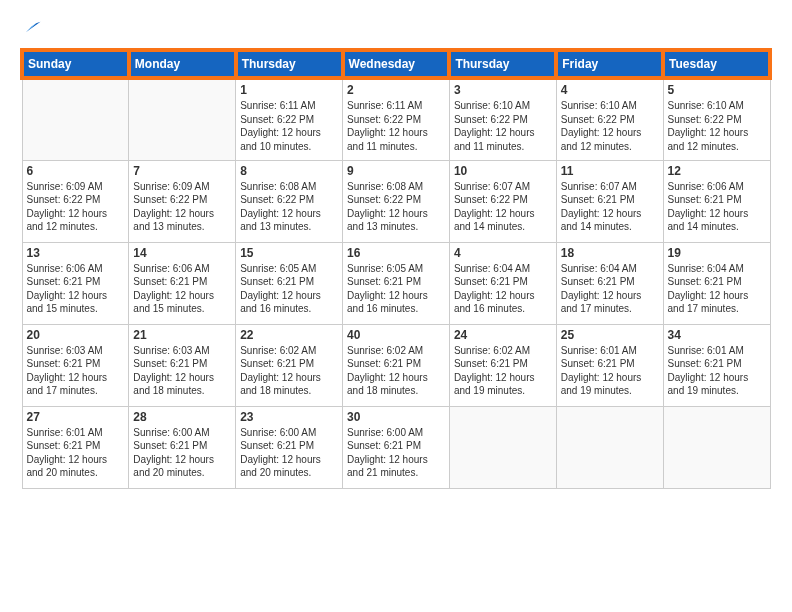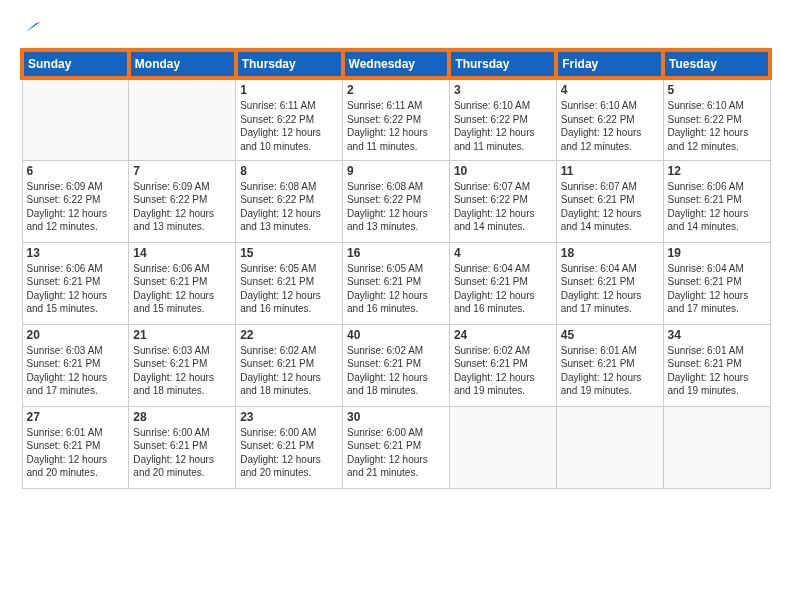--- a/index.html
+++ b/index.html
@@ -280,21 +280,21 @@
 Sunset: 6:21 PM
 Daylight: 12 hours and 18 minutes.</div>
           </td>
           <td>
             <span class="day-num">24</span>
             <div class="day-info">Sunrise: 6:02 AM
 Sunset: 6:21 PM
 Daylight: 12 hours and 19 minutes.</div>
           </td>
           <td>
-            <span class="day-num">45</span>
+            <span class="day-num">25</span>
             <div class="day-info">Sunrise: 6:01 AM
 Sunset: 6:21 PM
 Daylight: 12 hours and 19 minutes.</div>
           </td>
           <td>
             <span class="day-num">34</span>
             <div class="day-info">Sunrise: 6:01 AM
 Sunset: 6:21 PM
 Daylight: 12 hours and 19 minutes.</div>
           </td>

